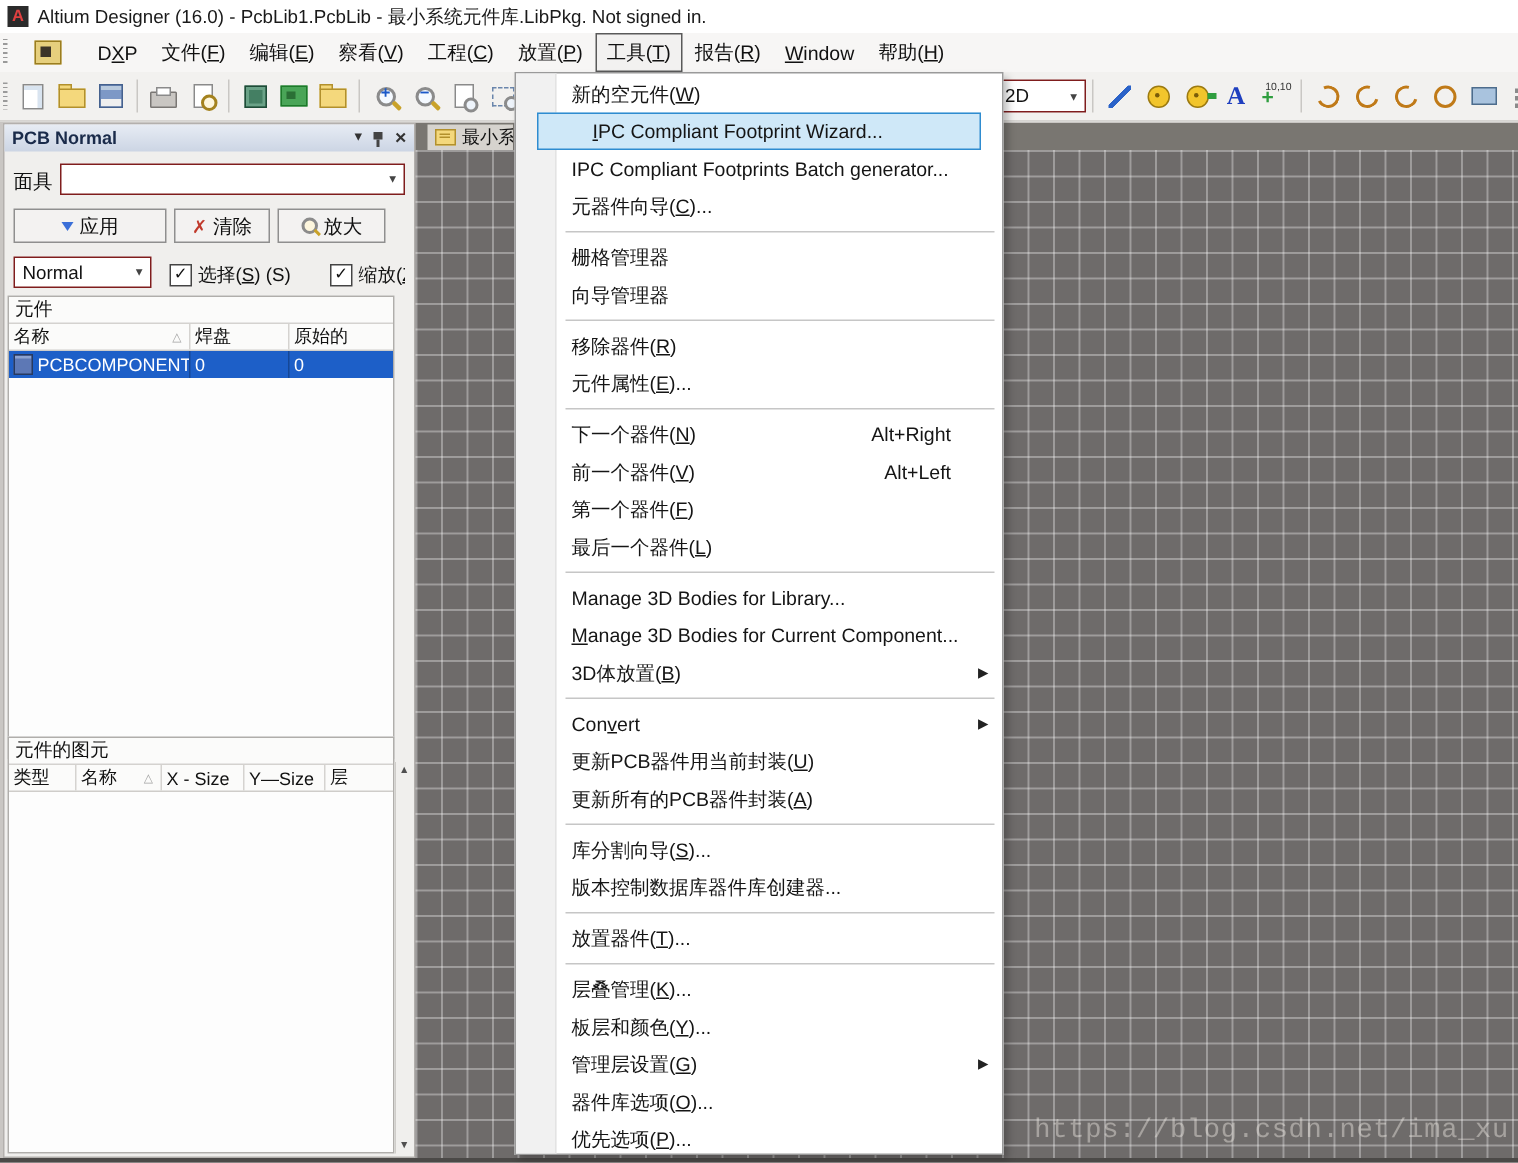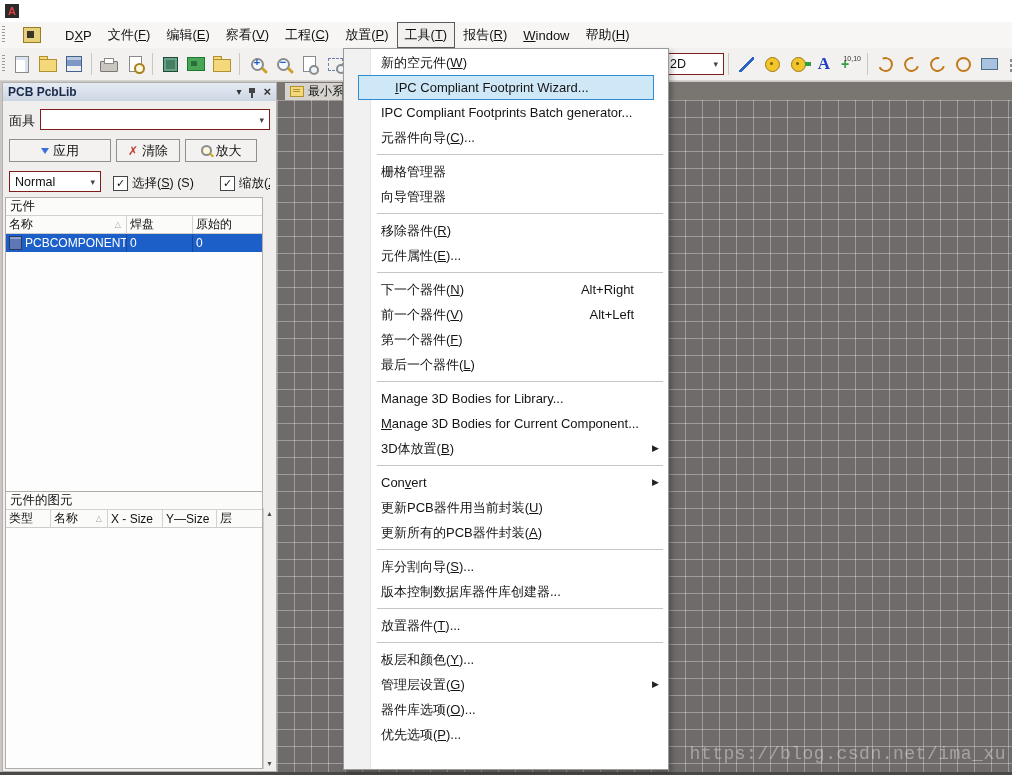--- a/index.html
+++ b/index.html
@@ -165,20 +165,21 @@
   .mitem.hl{background:var(--menu-highlight-bg,#cfe8f8);border:1px solid var(--menu-highlight-border,#2f8cd0);
     line-height:23px;margin:0 14px;padding-left:36px;}
   .msep{height:9px;position:relative;}
   .msep::after{content:"";position:absolute;left:33px;right:5px;top:4px;border-top:1px solid #c6c6c6;}
 </style>
 </head>
 <body>
 
 <div class="titlebar">
   <div class="app-icon">A</div>
+  <span>Altium Designer (16.0) - PcbLib1.PcbLib - 最小系统元件库.LibPkg. Not signed in.</span>
 </div>
 
 <div class="menubar">
   <div class="draghandle"></div>
   <div class="dxp-ic"></div>
   <div class="mb-items">
       <div class="menu-item">D<u>X</u>P</div>
       <div class="menu-item">文件(<u>F</u>)</div>
       <div class="menu-item">编辑(<u>E</u>)</div>
       <div class="menu-item">察看(<u>V</u>)</div>
@@ -285,21 +286,21 @@
         </div>
         <div class="tbi">
           <div class="ic ic-array"></div>
         </div>
       </div>
   </div>
 </div>
 
 <div class="panel">
   <div class="phead">
-    <span class="ptitle">PCB PcbLib</span>
+    <span class="ptitle">PCB Normal</span>
     <span class="phicons">
       <span class="phi">▾</span>
       <span class="phi pin"></span>
       <span class="phi closex">×</span>
     </span>
   </div>
 
   <div class="prow mask">
     <span class="plabel">面具</span>
     <div class="combo grow">
@@ -420,18 +421,19 @@
       <div class="msep"></div>
       <div class="mitem"><span>Con<u>v</u>ert</span><span class="ar">▶</span></div>
       <div class="mitem"><span>更新PCB器件用当前封装(<u>U</u>)</span></div>
       <div class="mitem"><span>更新所有的PCB器件封装(<u>A</u>)</span></div>
       <div class="msep"></div>
       <div class="mitem"><span>库分割向导(<u>S</u>)...</span></div>
       <div class="mitem"><span>版本控制数据库器件库创建器...</span></div>
       <div class="msep"></div>
       <div class="mitem"><span>放置器件(<u>T</u>)...</span></div>
       <div class="msep"></div>
+      <div class="mitem"><span>层叠管理(<u>K</u>)...</span></div>
       <div class="mitem"><span>板层和颜色(<u>Y</u>)...</span></div>
       <div class="mitem"><span>管理层设置(<u>G</u>)</span><span class="ar">▶</span></div>
       <div class="mitem"><span>器件库选项(<u>O</u>)...</span></div>
       <div class="mitem"><span>优先选项(<u>P</u>)...</span></div>
     </div>
 </div>
 
 </body></html>

